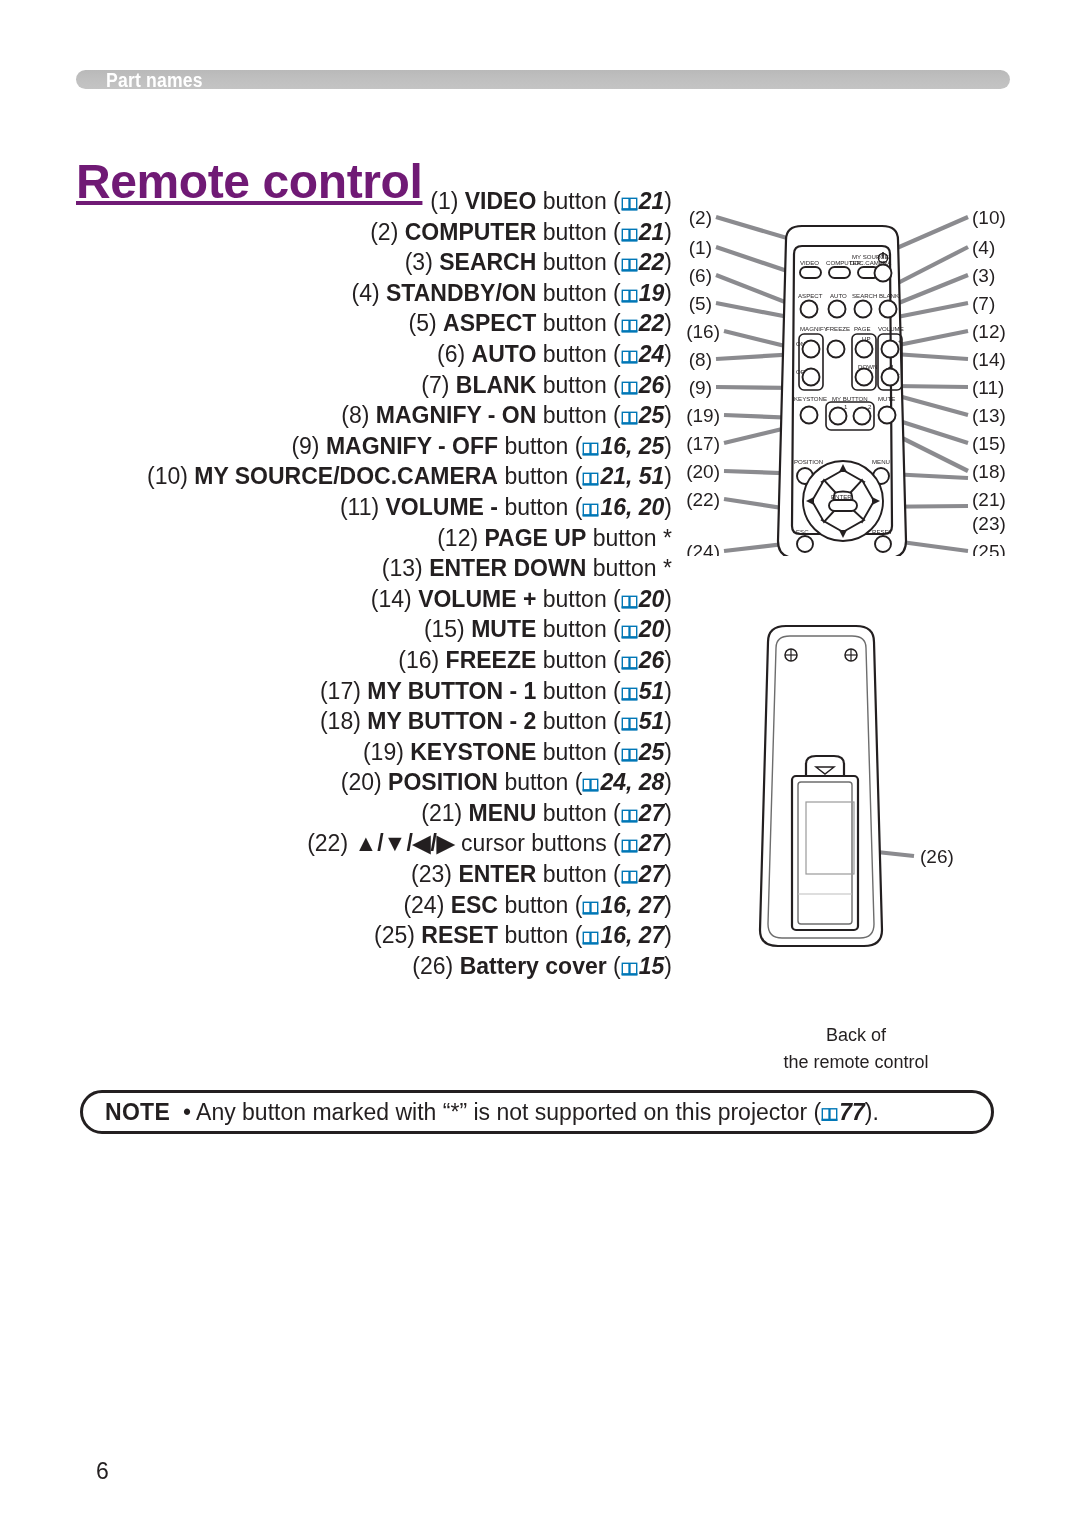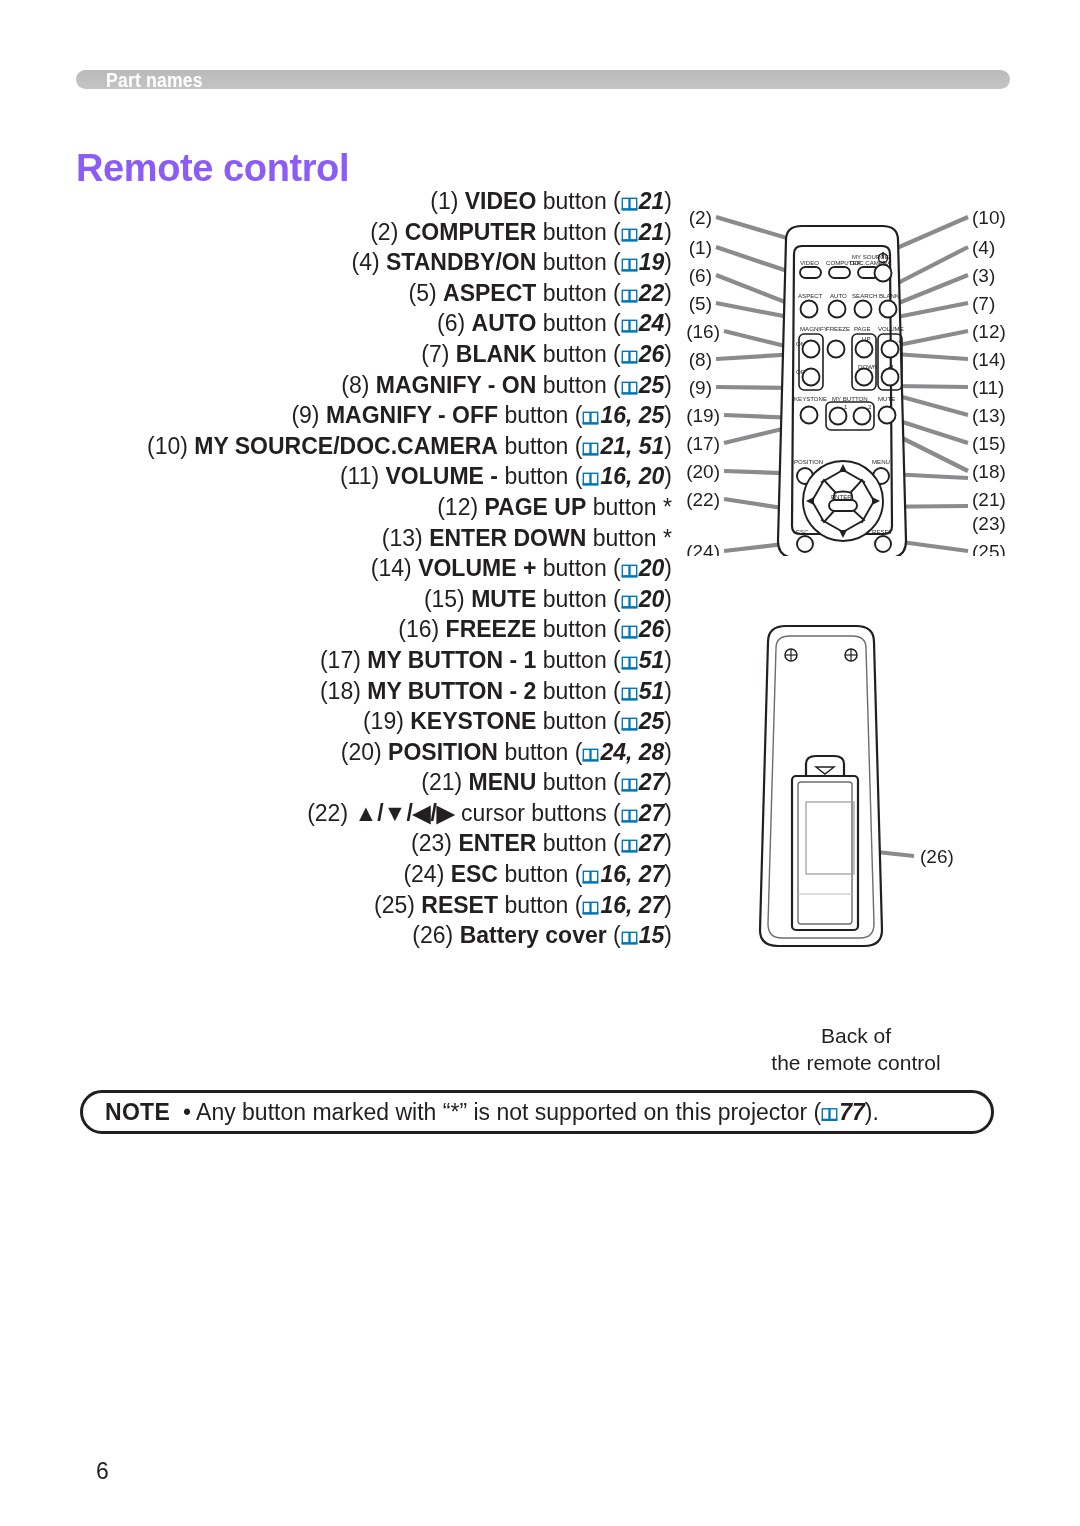--- a/index.html
+++ b/index.html
@@ -37,24 +37,25 @@
     font-weight: bold;
     letter-spacing: 0.2px;
     color: #ffffff;
   }
 
   
   .main-title {
     position: absolute;
     left: 76px;
     top: 122px;
-    font-size: 38px;
+    font-size: 48px;
     font-weight: bold;
     letter-spacing: -0.4px;
-    color: #8b5cf6;
+    color: #701a75;
+    text-decoration: underline;
   }
 
   
   .part-list {
     position: absolute;
     left: 72px;
     top: 186px;
     width: 600px;
     list-style: none;
     margin: 0;
@@ -102,21 +103,21 @@
     height: 400px;
   }
   .remote-back-figure svg { display: block; }
 
   .back-caption {
     position: absolute;
     left: 700px;
     top: 1022px;
     width: 312px;
     text-align: center;
-    font-size: 21px;
+    font-size: 18px;
     line-height: 27px;
     color: #231f20;
   }
 
   
   .note-box {
     position: absolute;
     left: 80px;
     top: 1090px;
     width: 914px;
@@ -166,20 +167,27 @@
           <rect x="7.6" y="1.4" width="1.8" height="11" fill="#0077b6"></rect>
           <rect x="0.6" y="11.2" width="15.8" height="2.2" fill="#0077b6"></rect>
         </svg></span><span class="li-ref">21</span><span class="li-tail">)</span></li>
     <li><span class="li-num">(2)</span> <span class="li-name">COMPUTER</span> <span class="li-tail">button (</span><span class="book-icon"><svg width="17" height="14" viewBox="0 0 17 14">
           <rect x="0.6" y="0.6" width="15.8" height="12.8" fill="#0077b6"></rect>
           <rect x="2" y="2" width="5.6" height="9.6" fill="#ffffff"></rect>
           <rect x="9.4" y="2" width="5.6" height="9.6" fill="#ffffff"></rect>
           <rect x="7.6" y="1.4" width="1.8" height="11" fill="#0077b6"></rect>
           <rect x="0.6" y="11.2" width="15.8" height="2.2" fill="#0077b6"></rect>
         </svg></span><span class="li-ref">21</span><span class="li-tail">)</span></li>
+    <li><span class="li-num">(3)</span> <span class="li-name">SEARCH</span> <span class="li-tail">button (</span><span class="book-icon"><svg width="17" height="14" viewBox="0 0 17 14">
+          <rect x="0.6" y="0.6" width="15.8" height="12.8" fill="#0077b6"></rect>
+          <rect x="2" y="2" width="5.6" height="9.6" fill="#ffffff"></rect>
+          <rect x="9.4" y="2" width="5.6" height="9.6" fill="#ffffff"></rect>
+          <rect x="7.6" y="1.4" width="1.8" height="11" fill="#0077b6"></rect>
+          <rect x="0.6" y="11.2" width="15.8" height="2.2" fill="#0077b6"></rect>
+        </svg></span><span class="li-ref">22</span><span class="li-tail">)</span></li>
     <li><span class="li-num">(4)</span> <span class="li-name">STANDBY/ON</span> <span class="li-tail">button (</span><span class="book-icon"><svg width="17" height="14" viewBox="0 0 17 14">
           <rect x="0.6" y="0.6" width="15.8" height="12.8" fill="#0077b6"></rect>
           <rect x="2" y="2" width="5.6" height="9.6" fill="#ffffff"></rect>
           <rect x="9.4" y="2" width="5.6" height="9.6" fill="#ffffff"></rect>
           <rect x="7.6" y="1.4" width="1.8" height="11" fill="#0077b6"></rect>
           <rect x="0.6" y="11.2" width="15.8" height="2.2" fill="#0077b6"></rect>
         </svg></span><span class="li-ref">19</span><span class="li-tail">)</span></li>
     <li><span class="li-num">(5)</span> <span class="li-name">ASPECT</span> <span class="li-tail">button (</span><span class="book-icon"><svg width="17" height="14" viewBox="0 0 17 14">
           <rect x="0.6" y="0.6" width="15.8" height="12.8" fill="#0077b6"></rect>
           <rect x="2" y="2" width="5.6" height="9.6" fill="#ffffff"></rect>

